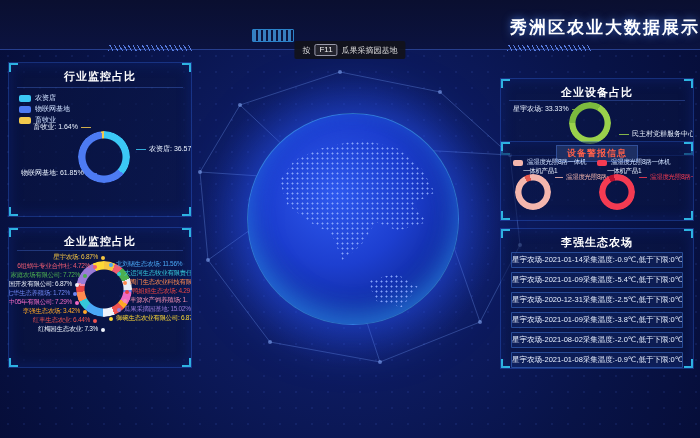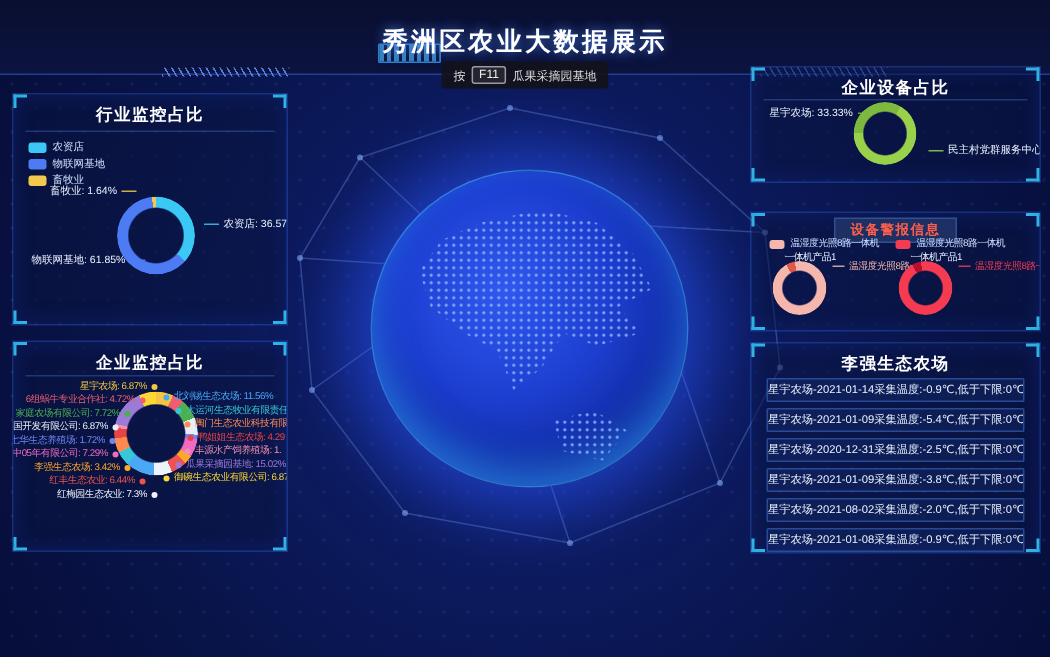--- a/index.html
+++ b/index.html
@@ -7,21 +7,21 @@
     font-family:"Liberation Sans","DejaVu Sans",sans-serif;
     background:radial-gradient(circle at 50% 52%, #16277d 0%, #0d1b60 35%, #081347 70%, #060d38 100%);}
   body::before{content:"";position:absolute;inset:0;pointer-events:none;
     background-image:radial-gradient(rgba(90,130,255,.10) 1px, transparent 1.4px);
     background-size:16px 16px;}
   .header{position:absolute;top:0;left:0;width:700px;height:50px;
     background:linear-gradient(180deg,#0a0f30 0%,#0b1340 100%);}
   .header-line{position:absolute;top:49px;left:0;width:700px;height:1px;background:rgba(70,115,235,.45);}
   .hatch{position:absolute;top:45px;width:85px;height:6px;
     background:repeating-linear-gradient(60deg, rgba(95,135,240,.9) 0 1px, transparent 1px 4px);}
-  .title{position:absolute;top:16px;left:0;width:700px;text-align:center;color:#fff;
+  .title{position:absolute;top:16px;left:0;width:700px;text-align:right;color:#fff;
     font-size:17px;font-weight:bold;letter-spacing:2px;text-shadow:0 0 8px rgba(80,140,255,.8);}
   .logo{position:absolute;top:29px;left:252px;width:40px;height:11px;border:1px solid #2e8fd9;border-radius:1px;
     background:repeating-linear-gradient(90deg, rgba(70,160,230,.85) 0 3px, transparent 3px 5px);opacity:.9;}
   .tip{position:absolute;top:41px;left:50%;transform:translateX(-50%);display:flex;align-items:center;gap:4px;
     background:rgba(18,18,26,.92);color:#ddd;font-size:8px;padding:3px 8px;border-radius:2px;z-index:5;}
   .tip .key{border:1px solid #99a;border-radius:2px;padding:0 4px;line-height:10px;background:#24242e;color:#eee;}
 
   .panel{position:absolute;border:1px solid rgba(46,94,210,.4);overflow:hidden;
     background-image:
       linear-gradient(#35d3f2,#35d3f2),linear-gradient(#35d3f2,#35d3f2),
@@ -205,21 +205,21 @@
   <div class="lbl sm" style="left:108px;top:77px">
       <i class="dot" style="background: rgb(155, 123, 216);"></i>
       <span style="color: rgb(155, 123, 216);">瓜果采摘园基地: 15.02%</span>
     </div>
   <div class="lbl sm" style="left:100px;top:86px">
       <i class="dot" style="background: rgb(253, 216, 53);"></i>
       <span style="color: rgb(253, 216, 53);">御碗生态农业有限公司: 6.87%</span>
     </div>
 </div>
 
-<div class="panel" style="left:500px;top:44px;width:192px;height:76px">
+<div class="panel" style="left:500px;top:78px;width:192px;height:76px">
   <div class="panel-title">企业设备占比</div>
   <div class="divider" style="top:21px"></div>
   <div class="donut" style="left: 68px; top: 23px; width: 42px; height: 42px; --hole: 15px; background: conic-gradient(from -90deg, rgb(124, 185, 62) 0deg, rgb(124, 185, 62) 119.99deg, rgb(154, 209, 75) 119.99deg, rgb(154, 209, 75) 360deg);"></div>
   <div class="lbl" style="left:12px;top:25px">
     <span>星宇农场: 33.33%</span>
     <i class="ln" style="width: 12px; background: rgb(124, 185, 62);"></i>
   </div>
   <div class="lbl" style="left:118px;top:50px">
     <i class="ln" style="background: rgb(154, 209, 75);"></i>
     <span>民主村党群服务中心</span>

